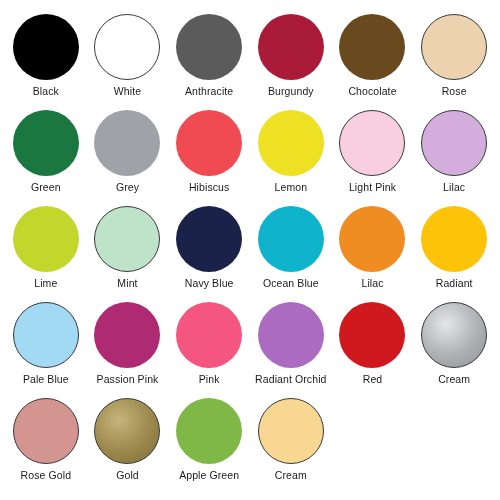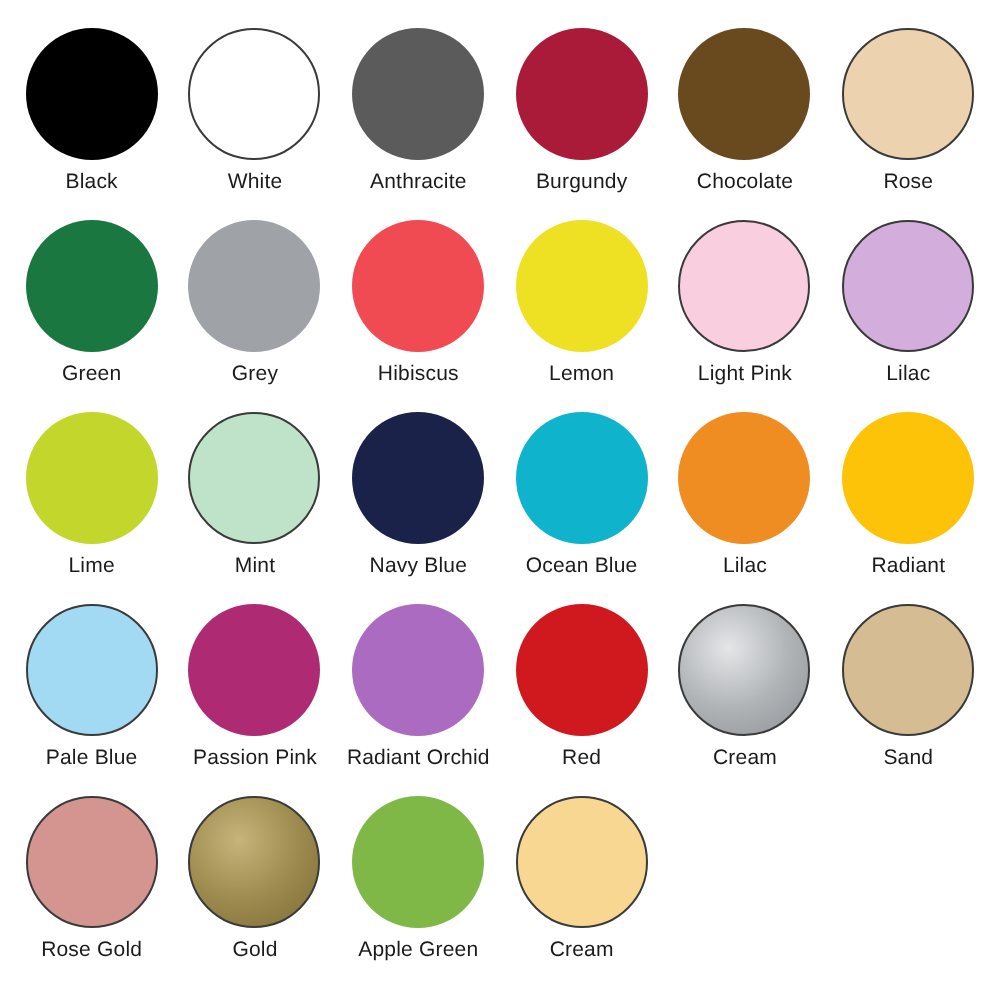--- a/index.html
+++ b/index.html
@@ -135,34 +135,34 @@
       </div>
       <div class="swatch-cell">
         <div class="swatch-disc outlined" style="background: rgb(162, 218, 244);"></div>
         <div class="swatch-label">Pale Blue</div>
       </div>
       <div class="swatch-cell">
         <div class="swatch-disc" style="background: rgb(174, 42, 115);"></div>
         <div class="swatch-label">Passion Pink</div>
       </div>
       <div class="swatch-cell">
+        <div class="swatch-disc" style="background: rgb(244, 86, 127);"></div>
+        <div class="swatch-label">Pink</div>
+      </div>
+      <div class="swatch-cell">
         <div class="swatch-disc" style="background: rgb(171, 107, 192);"></div>
         <div class="swatch-label">Radiant Orchid</div>
       </div>
       <div class="swatch-cell">
         <div class="swatch-disc" style="background: rgb(208, 25, 31);"></div>
         <div class="swatch-label">Red</div>
       </div>
       <div class="swatch-cell">
         <div class="swatch-disc outlined" style="background: radial-gradient(circle at 38% 33%, rgb(228, 230, 232) 0%, rgb(176, 179, 182) 52%, rgb(141, 145, 149) 100%);"></div>
         <div class="swatch-label">Cream</div>
-      </div>
-      <div class="swatch-cell">
-        <div class="swatch-disc outlined" style="background: rgb(214, 188, 147);"></div>
-        <div class="swatch-label">Sand</div>
       </div>
       <div class="swatch-cell">
         <div class="swatch-disc outlined" style="background: rgb(212, 149, 145);"></div>
         <div class="swatch-label">Rose Gold</div>
       </div>
       <div class="swatch-cell">
         <div class="swatch-disc outlined" style="background: radial-gradient(circle at 38% 33%, rgb(199, 180, 122) 0%, rgb(156, 138, 78) 52%, rgb(125, 108, 54) 100%);"></div>
         <div class="swatch-label">Gold</div>
       </div>
       <div class="swatch-cell">

